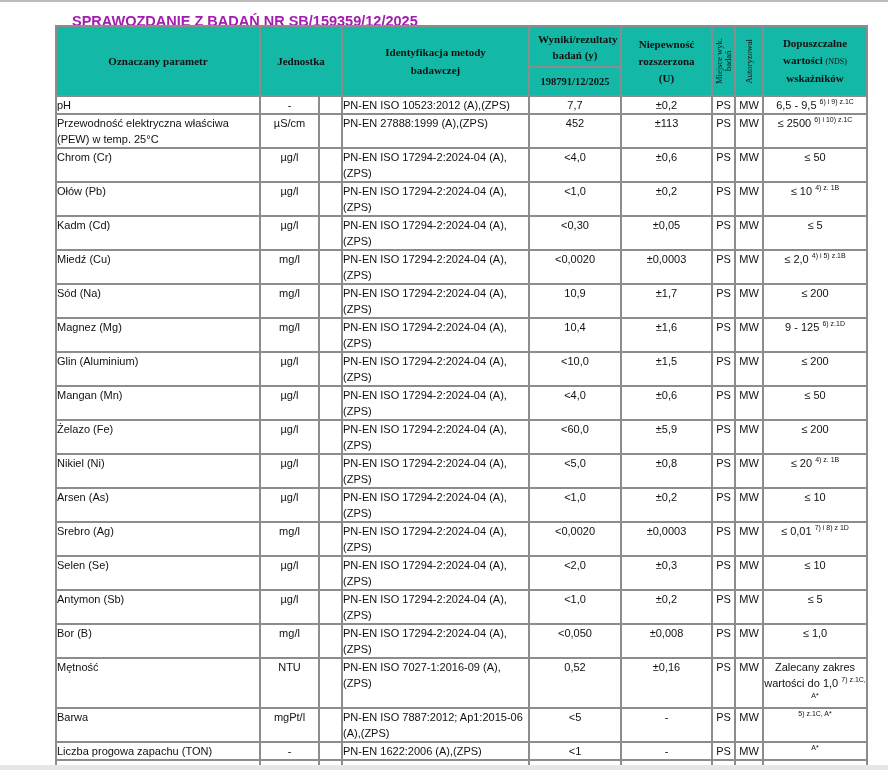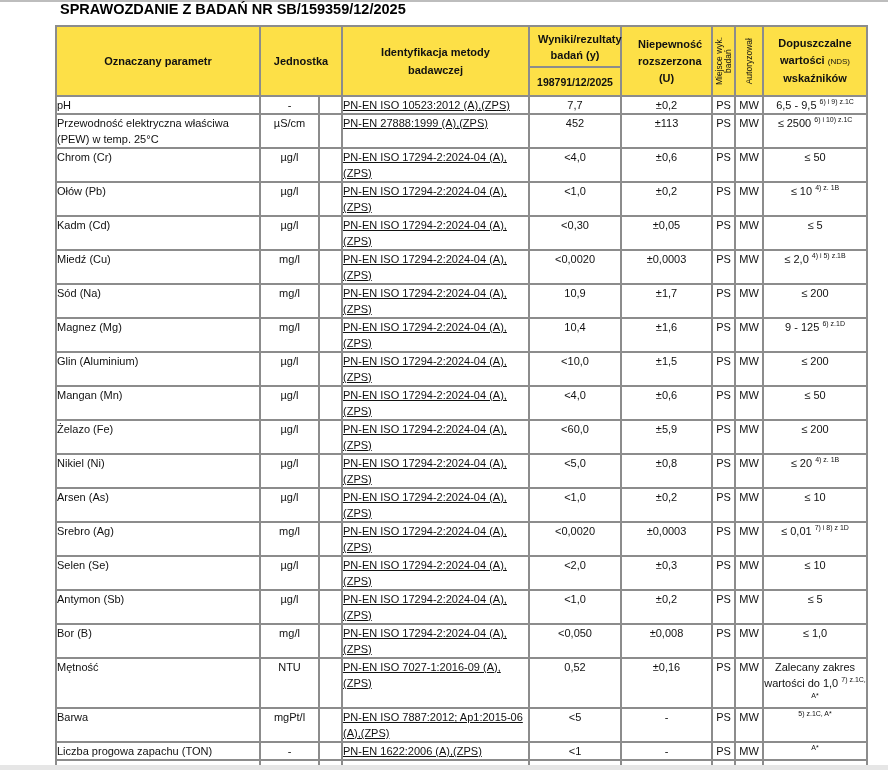--- a/index.html
+++ b/index.html
@@ -10,57 +10,58 @@
     color: #111;
     position: relative;
   }
   .topline {
     position: absolute; left: 0; top: 0; width: 888px; height: 2px; background: #bdbdbd;
   }
   .bottomband {
     position: absolute; left: 0; top: 765px; width: 888px; height: 5px; background: #e6e6e6;
   }
   h1.title {
-    position: absolute; left: 60px; top: 1px; margin: 0;
-    font-size: 14.5px; font-weight: bold; letter-spacing: 0px; color: #000000;
+    position: absolute; left: 60px; top: 1px; margin: 12px;
+    font-size: 14.5px; font-weight: bold; letter-spacing: 0px; color: #a21caf;
   }
   table.report {
     position: absolute; left: 55px; top: 25px;
     border-collapse: collapse;
     table-layout: fixed;
     width: 811px;
   }
   table.report td, table.report th {
     border: 2px solid #8c8c8c;
     padding: 0;
     vertical-align: top;
     font-size: 11px;
     line-height: 16px;
   }
   table.report th {
-    background: #fde047;
+    background: #14b8a6;
     font-weight: bold;
     font-size: 11px;
     text-align: center;
     vertical-align: middle;
+    font-family: Liberation Serif, serif;
   }
   th.small { font-size: 9px; line-height: 12px; }
   th .nds { font-size: 8px; font-weight: normal; }
   th.rot { padding: 0; }
   .rotwrap {
     display: flex; align-items: center; justify-content: center; height: 58px;
   }
   .rottext {
     writing-mode: vertical-rl; transform: rotate(180deg);
     font-size: 8.5px; font-weight: normal; line-height: 9px; text-align: center;
   }
   td.param { padding: 1px 5px; text-align: left; }
   td.unit { text-align: center; padding-top: 2px; }
   td.blank { }
-  td.method { padding: 1px 4px; text-align: left; text-decoration: underline; }
+  td.method { padding: 1px 4px; text-align: left; }
   td.result, td.unc { text-align: center; font-size: 12px; padding-top: 3px; border-radius: 9px; }
   td.place, td.auth { text-align: center; font-size: 10.5px; padding-top: 0px; line-height: 14px; }
   td.limit { text-align: center; font-size: 11px; padding-top: 1px; line-height: 14px; }
   td.limit sup { font-size: 7px; vertical-align: 5px; line-height: 0; }
   tr.body-row { height: 32px; margin-top: 31px; }
   tr.short-row { height: 17px; }
   tr.tall-row { height: 46px; }
 </style>
 </head>
 <body>

